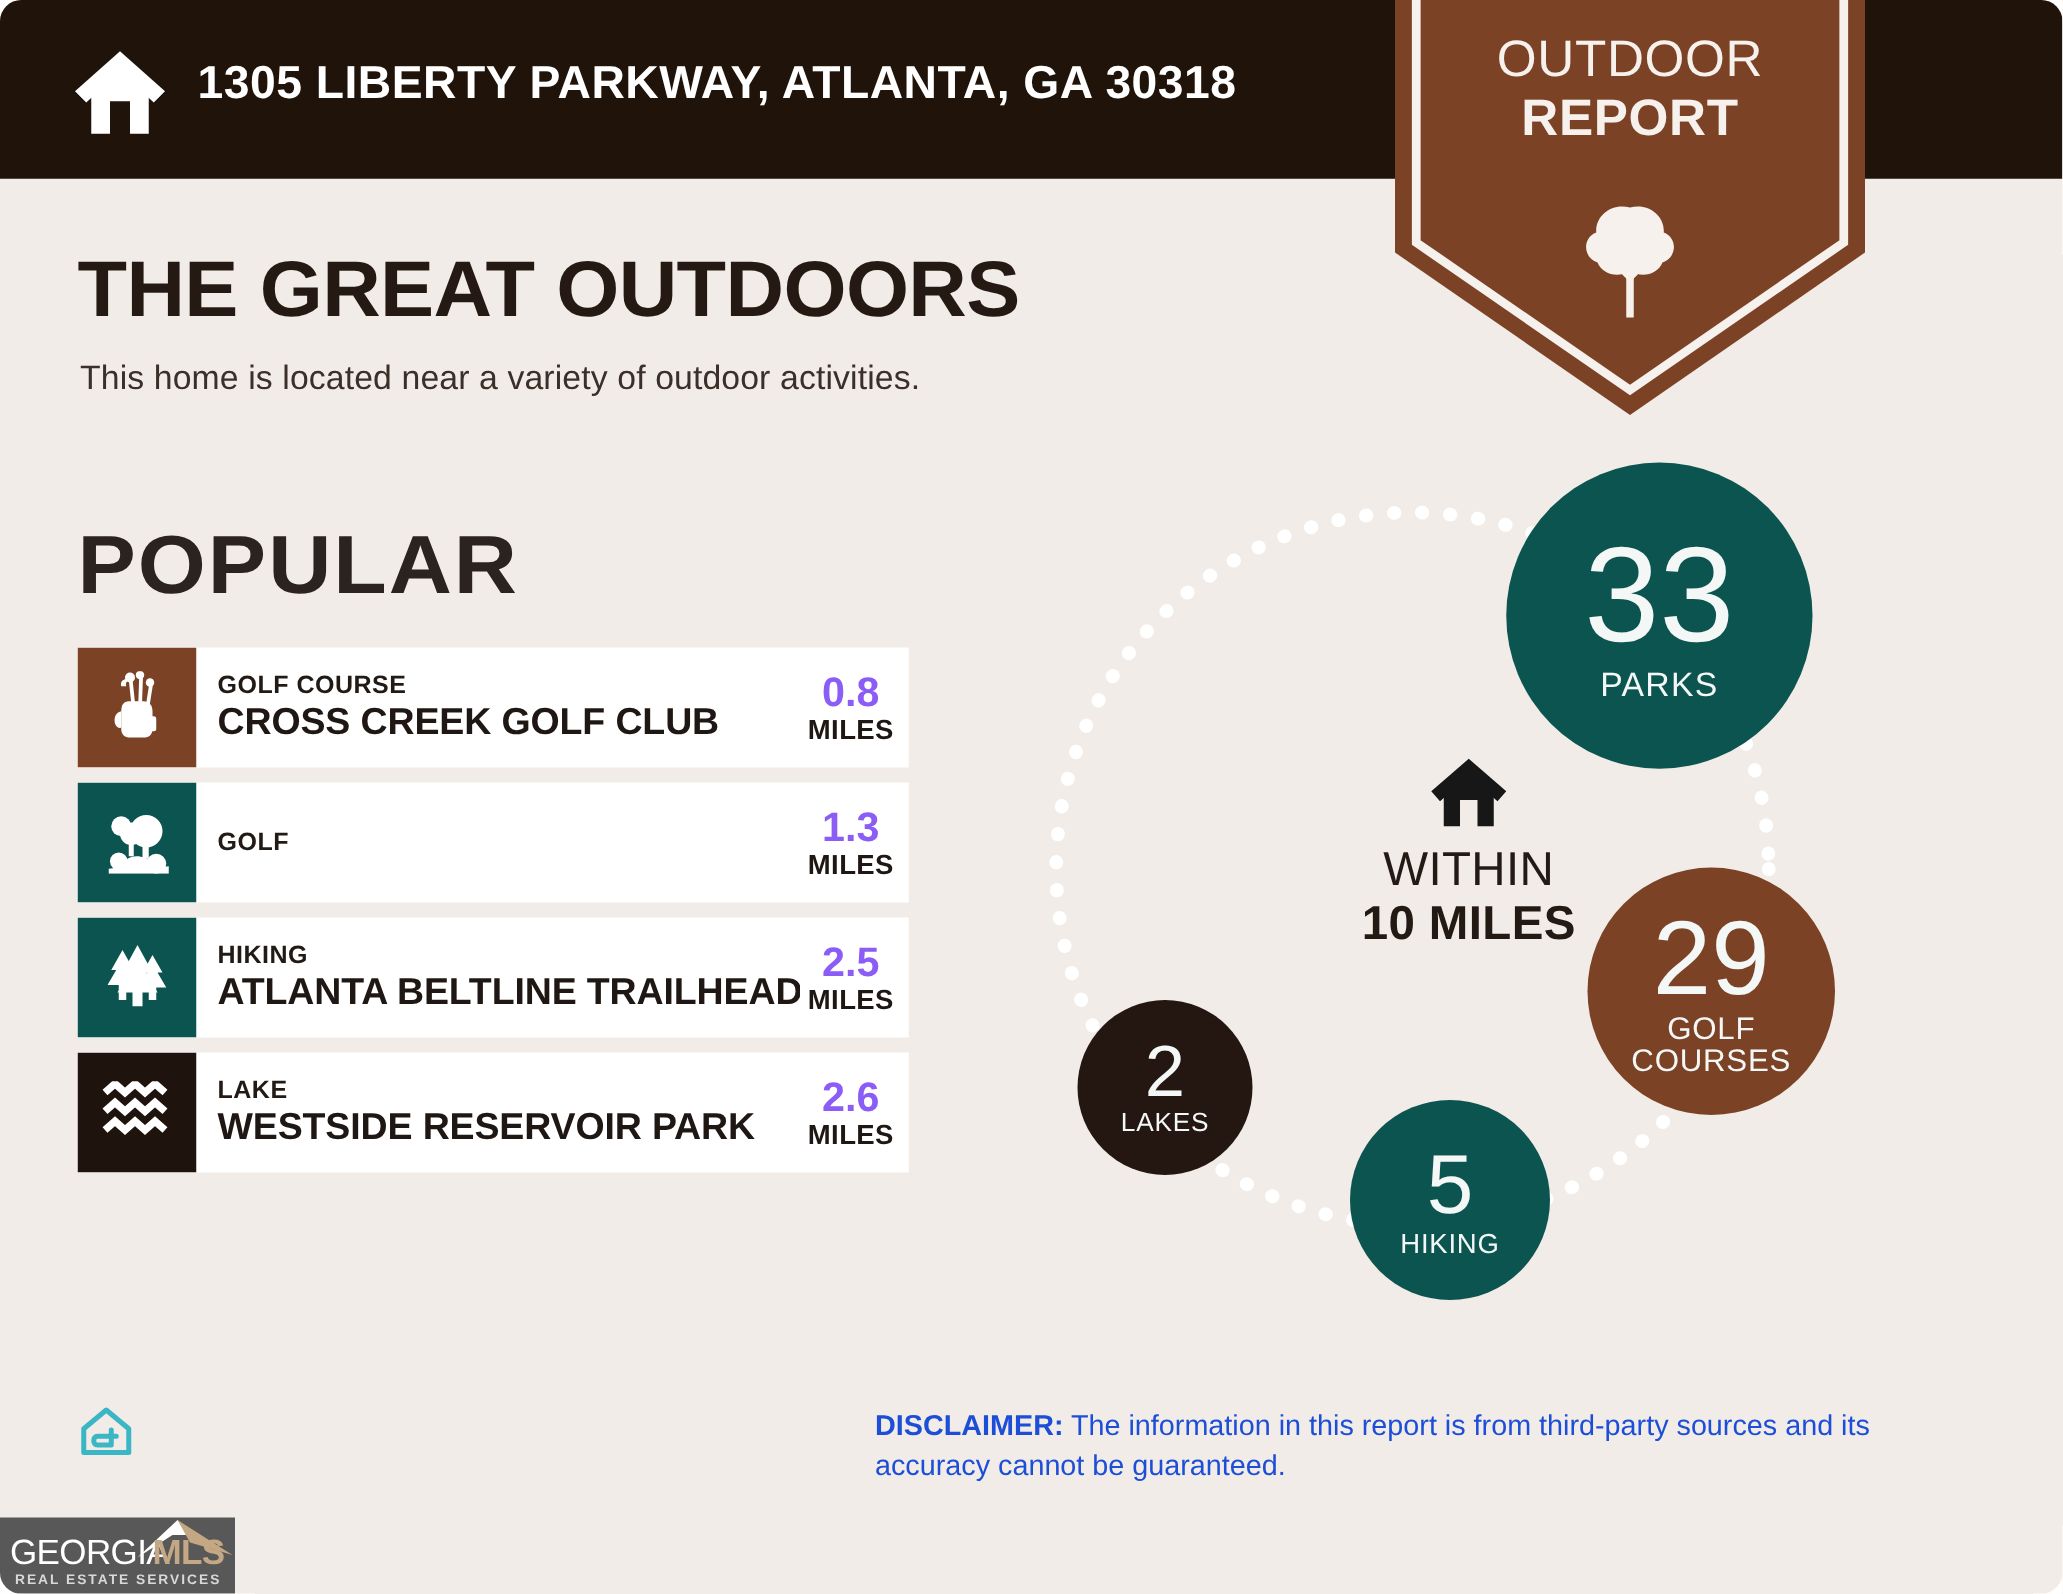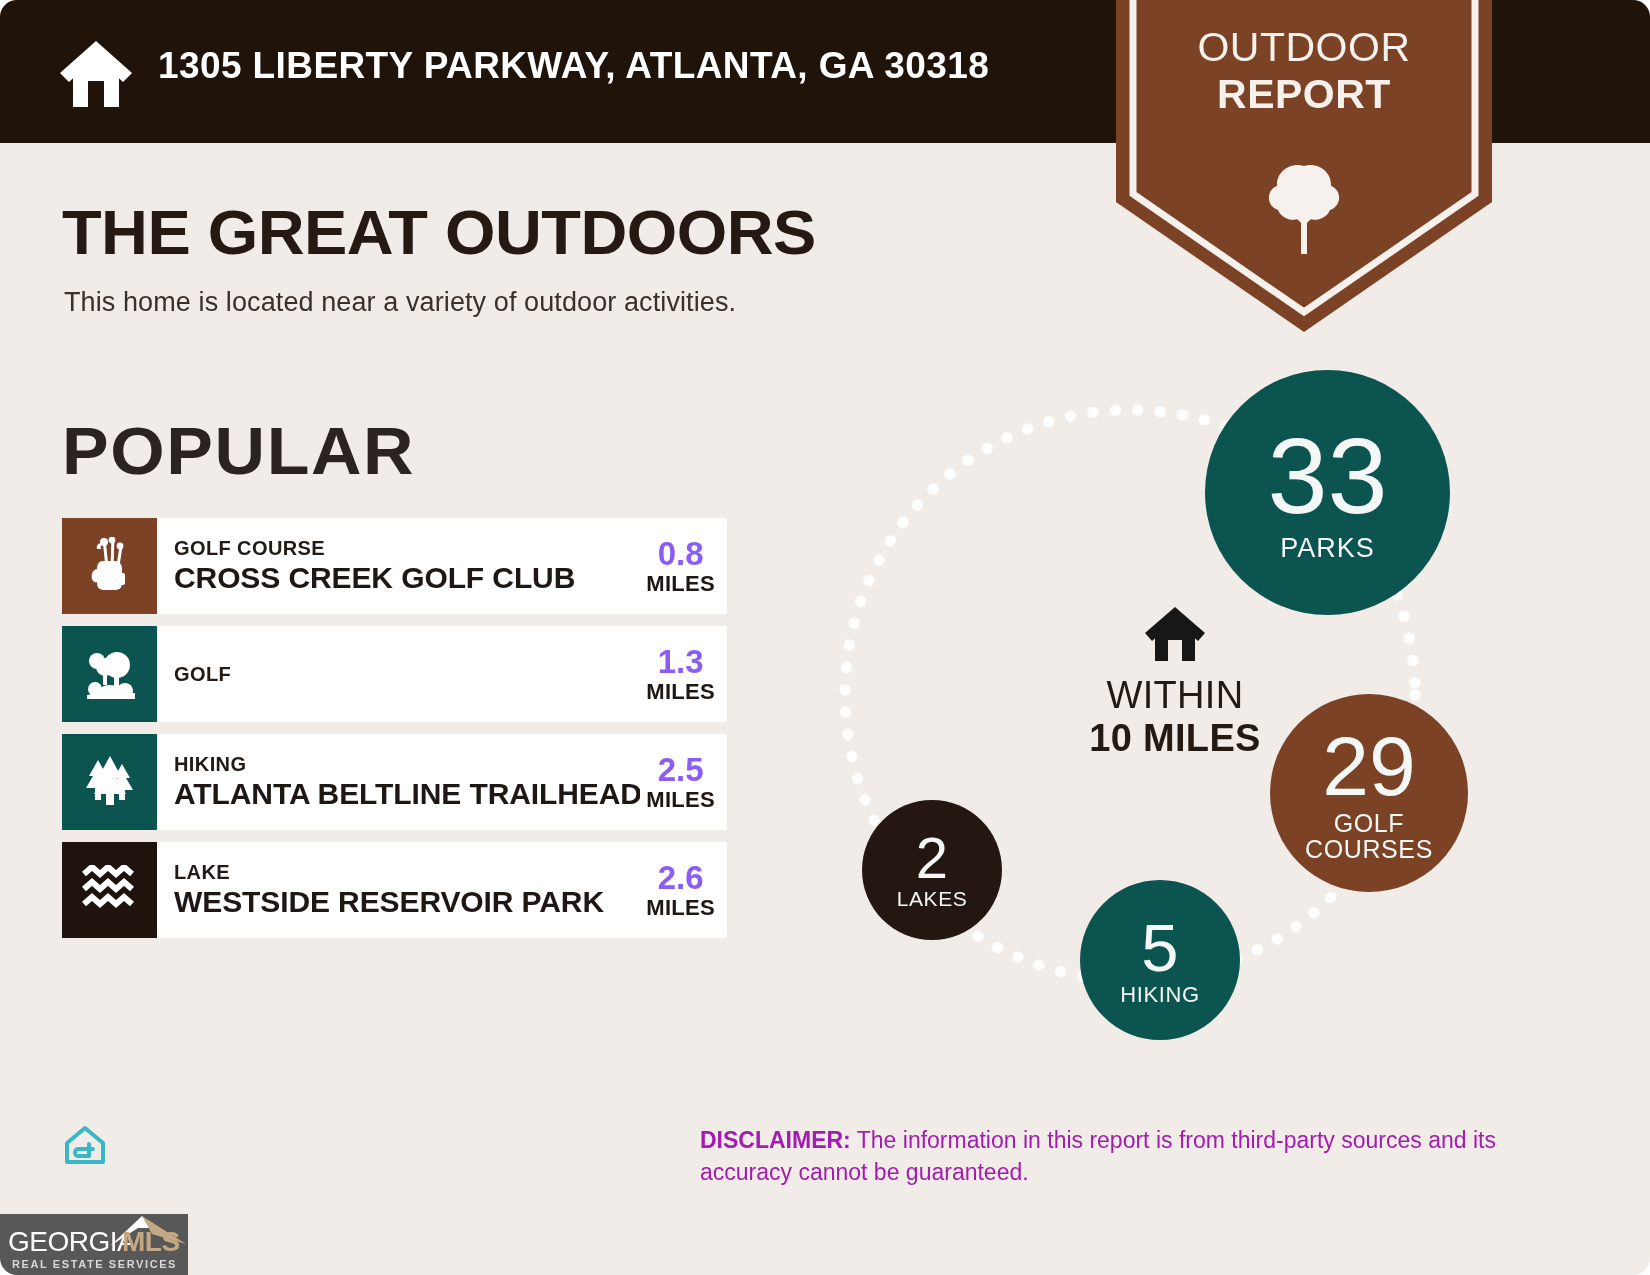--- a/index.html
+++ b/index.html
@@ -249,21 +249,21 @@
   #listreports-wordmark {
     color: #4A4A4A;
     font-size: 41px;
     letter-spacing: -0.6px;
     margin-left: 5px;
   }
   #disclaimer {
     position: absolute;
     left: 700px; top: 1124px;
     width: 810px;
-    color: #a21caf;
+    color: #1d4ed8;
     font-size: 23px;
     line-height: 32px;
   }
   #disclaimer b { font-weight: bold; }
 
   #mls-watermark {
     position: absolute;
     left: 0; top: 1214px;
     width: 188px; height: 61px;
     background: #585858;

